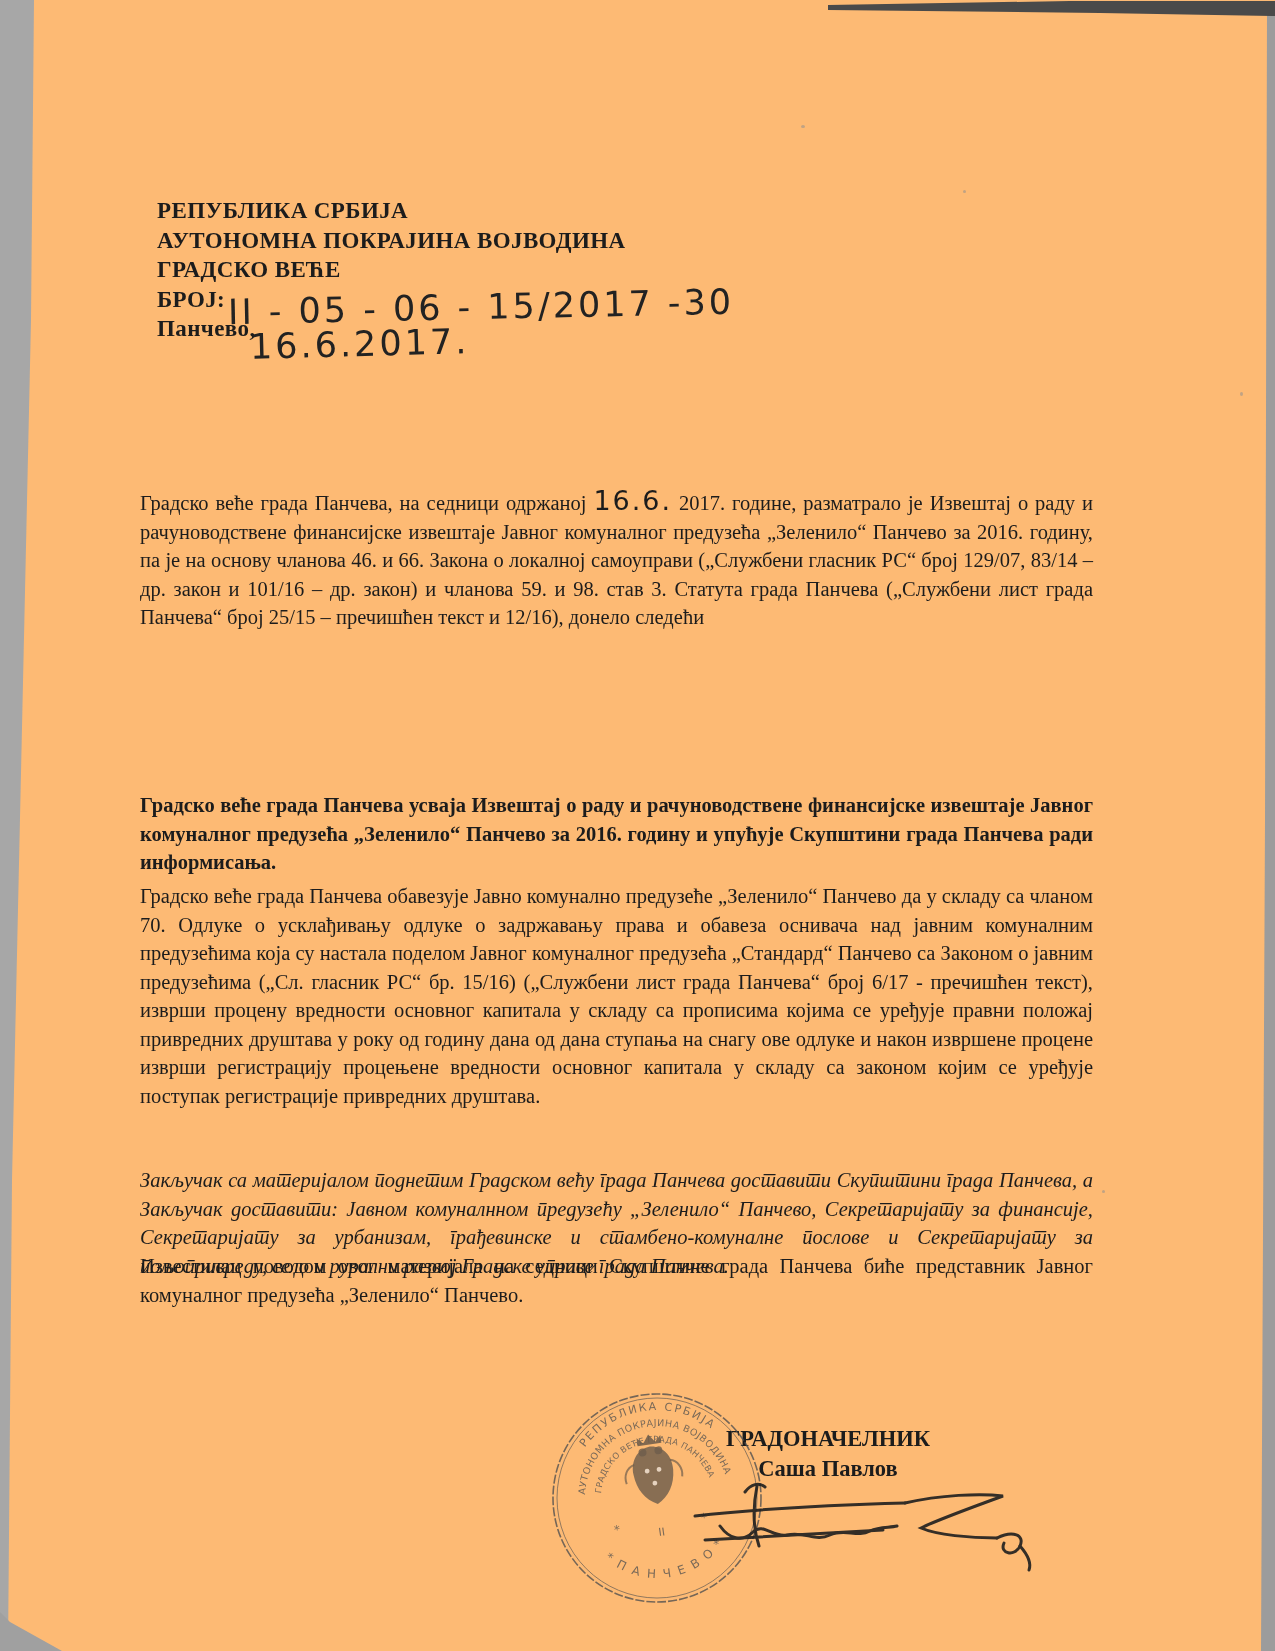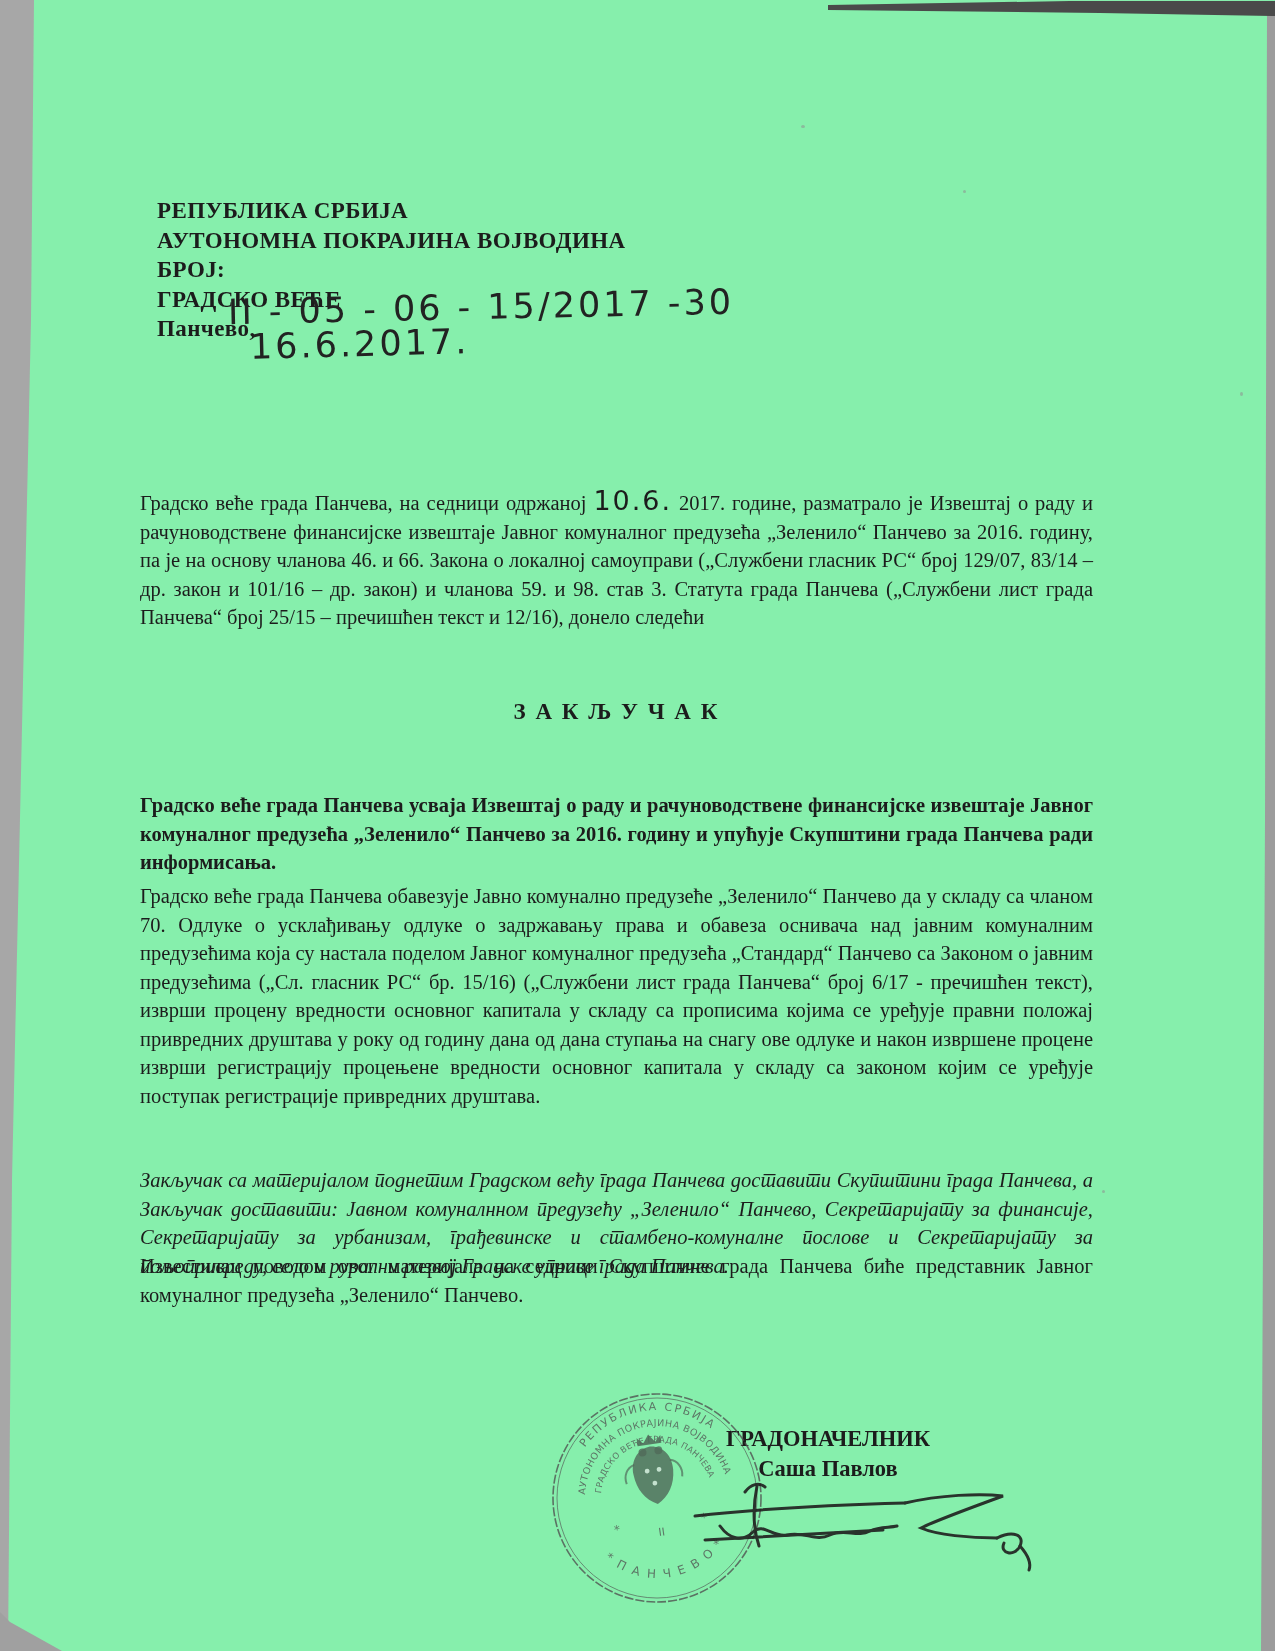--- a/index.html
+++ b/index.html
@@ -1,18 +1,18 @@
 <!DOCTYPE html>
 <html lang="sr"><head>
 <meta charset="utf-8">
 <style>
   html,body { margin:0; padding:0; background:#e9e9e9; }
   .page {
     position:relative; width:1275px; height:1651px;
-    background:#86efac; overflow:hidden;
+    background:#fdba74; overflow:hidden;
     font-family:"Liberation Serif", serif; color:#1c1c1c;
   }
   
   .artifact { position:absolute; pointer-events:none; }
   .speck { position:absolute; background:#8f8f8f; border-radius:50%; opacity:.55; }
 
   
   .letterhead { position:absolute; left:157px; top:196px; font-weight:bold;
     font-size:23px; line-height:29.5px; letter-spacing:.4px; white-space:nowrap; }
   .letterhead div { height:29.5px; }
@@ -56,34 +56,33 @@
     <polygon points="0,1612 10,1622 62,1651 0,1651" fill="#a0a0a0"></polygon>
   </svg>
   <div class="speck" style="left:801px;top:125px;width:4px;height:3px;"></div>
   <div class="speck" style="left:963px;top:190px;width:3px;height:3px;"></div>
   <div class="speck" style="left:1240px;top:392px;width:3px;height:4px;"></div>
   <div class="speck" style="left:1102px;top:1190px;width:3px;height:3px;"></div>
 
   <div class="letterhead">
     <div>РЕПУБЛИКА СРБИЈА</div>
     <div>АУТОНОМНА ПОКРАЈИНА ВОЈВОДИНА</div>
+    <div>ГРАДСКО ВЕЋЕ</div>
     <div>БРОЈ:</div>
-    <div>ГРАДСКО ВЕЋЕ</div>
     <div>Панчево,</div>
   </div>
   <div class="hand hand-number">II - 05 - 06 - 15/2017 -30</div>
   <div class="hand hand-date">16.6.2017.</div>
 
   <div class="para" style="top:487px;">
     <span>Градско веће града Панчева, на седници одржаној</span>
-    <span class="hand-inline">10.6.</span>
+    <span class="hand-inline">16.6.</span>
     <span>2017. године, разматрало је Извештај о раду и рачуноводствене финансијске извештаје Јавног комуналног предузећа „Зеленило“ Панчево за 2016. годину, па је на основу чланова 46. и 66. Закона о локалној самоуправи („Службени гласник РС“ број 129/07, 83/14 – др. закон и 101/16 – др. закон) и чланова 59. и 98. став 3. Статута града Панчева („Службени лист града Панчева“ број 25/15 – пречишћен текст и 12/16), донело следећи</span>
   </div>
 
-  <div class="doc-title">З А К Љ У Ч А К</div>
 
   <div class="para" style="top:791px;font-weight:bold;">Градско веће града Панчева усваја Извештај о раду и рачуноводствене финансијске извештаје Јавног комуналног предузећа „Зеленило“ Панчево за 2016. годину и упућује Скупштини града Панчева ради информисања.</div>
   <div class="para" style="top:882px;">Градско веће града Панчева обавезује Јавно комунално предузеће „Зеленило“ Панчево да у складу са чланом 70. Одлуке о усклађивању одлуке о задржавању права и обавеза оснивача над јавним комуналним предузећима која су настала поделом Јавног комуналног предузећа „Стандард“ Панчево са Законом о јавним предузећима („Сл. гласник РС“ бр. 15/16) („Службени лист града Панчева“ број 6/17 - пречишћен текст), изврши процену вредности основног капитала у складу са прописима којима се уређује правни положај привредних друштава у року од годину дана од дана ступања на снагу ове одлуке и након извршене процене изврши регистрацију процењене вредности основног капитала у складу са законом којим се уређује поступак регистрације привредних друштава.</div>
   <div class="para" style="top:1205px;margin-top:47px;">Известилац поводом овог материјала на седници Скупштине града Панчева биће представник Јавног комуналног предузећа „Зеленило“ Панчево.</div>
   <div class="para" style="top:1166px;font-style:italic;">Закључак са материјалом поднетим Градском већу града Панчева доставити Скупштини града Панчева, а Закључак доставити: Јавном комуналнном предузећу „Зеленило“ Панчево, Секретаријату за финансије, Секретаријату за урбанизам, грађевинске и стамбено-комуналне послове и Секретаријату за пољопривреду, село и рурални развој Градске управе града Панчева.</div>
 
   <div class="sig-block">
     <div>ГРАДОНАЧЕЛНИК</div>
     <div>Саша Павлов</div>
   </div>

